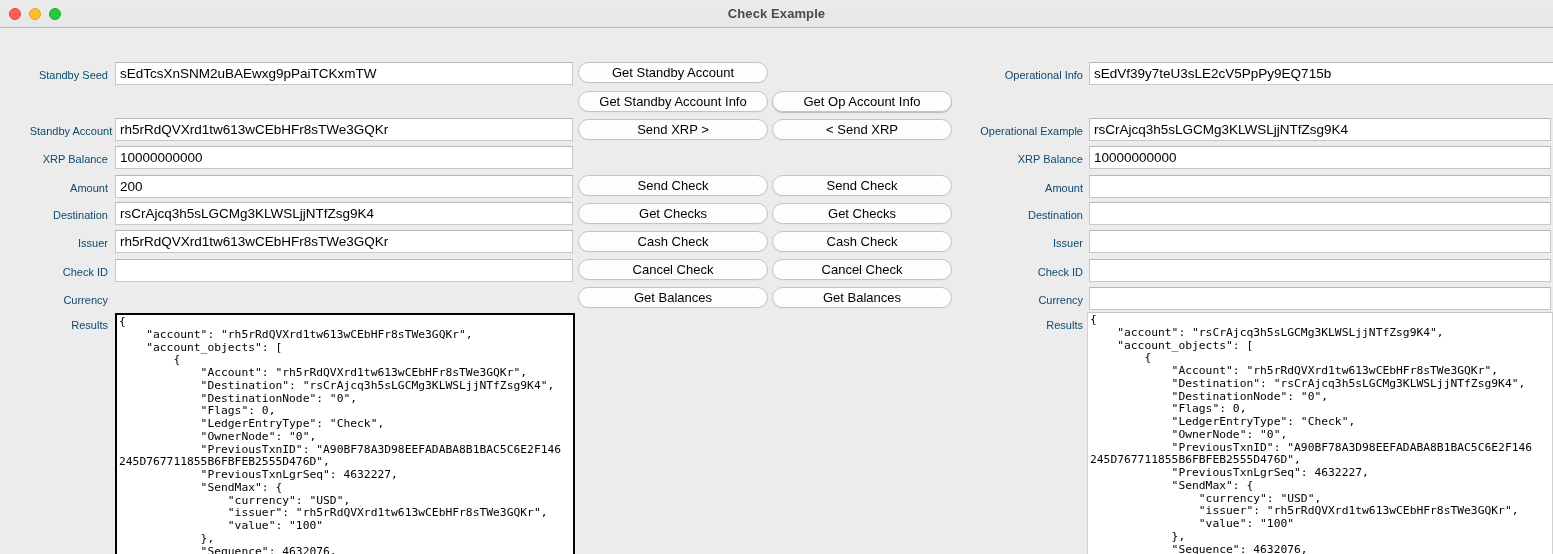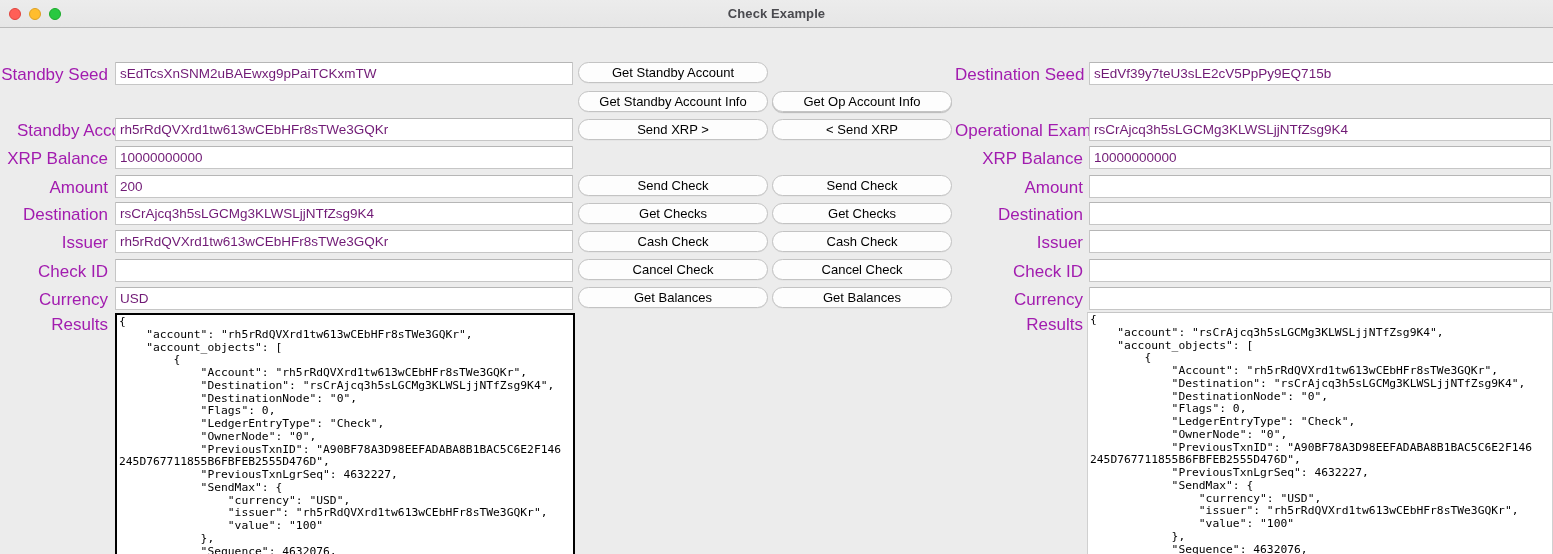--- a/index.html
+++ b/index.html
@@ -66,36 +66,36 @@
   .content {
     flex: 1 1 auto;
     position: relative;
     background: #ececec;
     overflow: hidden;
   }
 
   
   .lbl {
     position: absolute;
-    font-size: 17px;
-    color: #a21caf;
+    font-size: 11px;
+    color: #0c4a6e;
     text-align: right;
     white-space: nowrap;
     line-height: 18px;
   }
   .field {
     position: absolute;
     box-sizing: border-box;
     background: #ffffff;
     border: 1px solid #c6c6c6;
     border-top-color: #b6b6b6;
     border-radius: 1px;
     font-family: "Liberation Sans", sans-serif;
     font-size: 13.5px;
-    color: #701a75;
+    color: #000000;
     padding: 0 4px;
     line-height: 21px;
     height: 23px;
     white-space: nowrap;
     overflow: hidden;
   }
   .field.empty { background: #ffffff; }
 
   .btn {
     position: absolute;
@@ -161,21 +161,20 @@
     <div class="lbl" style="left:0;top:263px;width:108px;">Currency</div>
     <div class="lbl" style="left:0;top:288px;width:108px;">Results</div>
 
     <div class="field" style="left:115px;top:34px;width:458px;">sEdTcsXnSNM2uBAEwxg9pPaiTCKxmTW</div>
     <div class="field" style="left:115px;top:90px;width:458px;">rh5rRdQVXrd1tw613wCEbHFr8sTWe3GQKr</div>
     <div class="field" style="left:115px;top:118px;width:458px;">10000000000</div>
     <div class="field" style="left:115px;top:147px;width:458px;">200</div>
     <div class="field" style="left:115px;top:174px;width:458px;">rsCrAjcq3h5sLGCMg3KLWSLjjNTfZsg9K4</div>
     <div class="field" style="left:115px;top:202px;width:458px;">rh5rRdQVXrd1tw613wCEbHFr8sTWe3GQKr</div>
     <div class="field empty" style="left:115px;top:231px;width:458px;"></div>
-    <div class="field" style="left:115px;top:259px;width:458px;">USD</div>
 
     <div class="results focused" style="left:115px;top:285px;width:460px;height:269px;">{
     "account": "rh5rRdQVXrd1tw613wCEbHFr8sTWe3GQKr",
     "account_objects": [
         {
             "Account": "rh5rRdQVXrd1tw613wCEbHFr8sTWe3GQKr",
             "Destination": "rsCrAjcq3h5sLGCMg3KLWSLjjNTfZsg9K4",
             "DestinationNode": "0",
             "Flags": 0,
             "LedgerEntryType": "Check",
@@ -202,21 +201,21 @@
 
     <div class="btn" style="left:772px;top:34px;width:180px;margin-top:30px;">Get Operational Account</div>
     <div class="btn" style="left:772px;top:91px;width:180px;">&lt; Send XRP</div>
     <div class="btn" style="left:772px;top:63px;width:180px;">Get Op Account Info</div>
     <div class="btn" style="left:772px;top:147px;width:180px;">Send Check</div>
     <div class="btn" style="left:772px;top:175px;width:180px;">Get Checks</div>
     <div class="btn" style="left:772px;top:203px;width:180px;">Cash Check</div>
     <div class="btn" style="left:772px;top:231px;width:180px;">Cancel Check</div>
     <div class="btn" style="left:772px;top:259px;width:180px;">Get Balances</div>
 
-    <div class="lbl" style="left:955px;top:38px;width:128px;">Destination Seed</div>
+    <div class="lbl" style="left:955px;top:38px;width:128px;">Operational Info</div>
     <div class="lbl" style="left:955px;top:94px;width:128px;">Operational Example</div>
     <div class="lbl" style="left:955px;top:122px;width:128px;">XRP Balance</div>
     <div class="lbl" style="left:955px;top:151px;width:128px;">Amount</div>
     <div class="lbl" style="left:955px;top:178px;width:128px;">Destination</div>
     <div class="lbl" style="left:955px;top:206px;width:128px;">Issuer</div>
     <div class="lbl" style="left:955px;top:235px;width:128px;">Check ID</div>
     <div class="lbl" style="left:955px;top:263px;width:128px;">Currency</div>
     <div class="lbl" style="left:955px;top:288px;width:128px;">Results</div>
 
     <div class="field" style="left:1089px;top:34px;width:544px;">sEdVf39y7teU3sLE2cV5PpPy9EQ715b</div>

